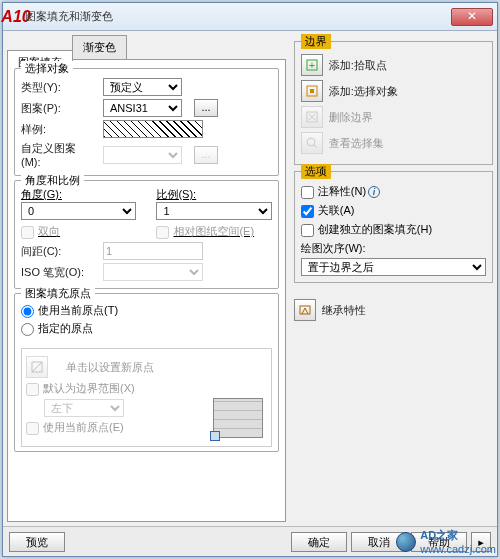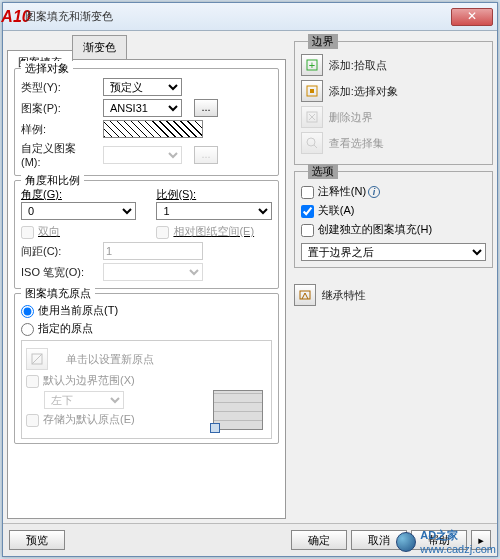--- a/index.html
+++ b/index.html
@@ -11,41 +11,41 @@
 .titlebar .close { width: 42px; height: 18px; background: linear-gradient(#e8a0a0,#d05050); border: 1px solid #a04040; border-radius: 2px; color: #fff; text-align: center; line-height: 15px; font-size: 12px; }
 .body { flex: 1; display: flex; padding: 4px; gap: 4px; overflow: hidden; }
 .left { flex: 1.4; display: flex; flex-direction: column; }
 .right { flex: 1; padding-left: 4px; }
 .tabs { display: flex; border-bottom: 1px solid #999; }
 .tab { padding: 4px 10px; background: #e8e8e8; border: 1px solid #999; border-bottom: none; margin-right: -1px; position: relative; }
 .tab.active { background: #fff; top: 15px; }
 .tab-content { border: 1px solid #999; border-top: none; background: #fff; padding: 4px 6px; flex: 1; overflow: hidden; }
 .group { border: 1px solid #aaa; border-radius: 2px; margin: 4px 0; padding: 6px 6px 4px 6px; position: relative; }
 .group-title { position: absolute; top: -8px; left: 6px; background: #fff; padding: 0 4px; }
-.group-title-r { position: absolute; top: -8px; left: 13px; background: #a3a3a3; padding: 0 4px; }
+.group-title-r { position: absolute; top: -8px; left: 6px; background: #eab308; padding: 0 4px; }
 .row { display: flex; align-items: center; margin: 3px 0; gap: 12px; }
 .lbl { width: 70px; color: #222; }
 select, input[type=text] { border: 1px solid #888; background: #fff; height: 18px; padding: 0 2px; }
 .sel-w { width: 79px; }
 .btn-dots { width: 24px; height: 18px; border: 1px solid #888; background: linear-gradient(#fff,#e0e0e0); text-align: center; line-height: 14px; }
 .swatch { width: 100px; height: 18px; border: 1px solid #888; background: repeating-linear-gradient(45deg, #000 0, #000 1px, #fff 1px, #fff 5px); }
 input[type=checkbox], input[type=radio] { margin-right: 4px; vertical-align: middle; }
 .half { display: flex; gap: 20px; text-decoration: underline; }
 .half > div { flex: 1; }
 .icon-btn { width: 22px; height: 22px; border: 1px solid #888; background: linear-gradient(#fff,#e0e0e0); display: inline-flex; align-items: center; justify-content: center; margin-right: 6px; }
 .icon-btn.disabled { opacity: 0.5; border-color: #bbb; }
 .side-row { display: flex; align-items: center; margin: 4px 0; }
 .side-row span.t { color: #222; }
 .side-row span.t.disabled { color: #999; }
 .info-i { display:inline-block; width:12px; height:12px; border:1px solid #369; border-radius:50%; color:#369; font-size:9px; text-align:center; line-height:11px; margin-left:2px; font-style: italic; font-weight: bold; }
 .side-group { border: 1px solid #aaa; margin: 6px 0; padding: 8px 6px 6px 6px; position: relative; }
-.footer { height: 19px; border-top: 1px solid #bbb; display: flex; align-items: center; justify-content: flex-end; padding: 16px 6px; gap: 4px; background: #ececec; }
+.footer { height: 30px; border-top: 1px solid #bbb; display: flex; align-items: center; justify-content: flex-end; padding: 9px 6px; gap: 4px; background: #ececec; }
 .btn { min-width: 56px; height: 20px; border: 1px solid #888; background: linear-gradient(#fff,#e0e0e0); text-align: center; line-height: 18px; padding: 0 8px; }
 .expand { width: 20px; height: 20px; border: 1px solid #888; background: linear-gradient(#fff,#e0e0e0); text-align: center; line-height: 18px; }
-.origin-set { border: 1px solid #ccc; padding: 4px; margin-top: 4px; }
+.origin-set { border: 1px solid #ccc; padding: 4px; margin-top: 12px; }
 .origin-thumb { width: 50px; height: 40px; border: 1px solid #888; background: repeating-linear-gradient(0deg,#ddd 0,#ddd 8px,#bbb 8px,#bbb 9px), repeating-linear-gradient(90deg,transparent 0,transparent 16px,#bbb 16px,#bbb 17px); position: absolute; right: 8px; bottom: 8px; }
 .origin-thumb::after { content:""; position:absolute; width:8px; height:8px; border:1px solid #36a; left:-4px; bottom:-4px; background:#cde; }
 .watermark { position: fixed; right: 4px; bottom: 4px; font-size: 10px; color: #2a6db0; display: flex; align-items: center; gap: 4px; }
 .watermark .logo { width: 20px; height: 20px; background: radial-gradient(circle at 30% 30%, #7bd, #258); border-radius: 50%; border: 1px solid #247; }
 .muted { color:#999; }
 .muted select, .muted input[type=text] { color:#999; border-color:#ccc; }
 svg { display: block; }
 </style>
 </head>
 <body>
@@ -131,21 +131,21 @@
                 </div>
               <span>单击以设置新原点</span>
             </div>
             <div class="row">
                 <label><input type="checkbox" disabled="" style=""><span>默认为边界范围(X)</span></label>
               </div>
             <div class="row" style="padding-left:18px">
                 <select style="width:80px" disabled=""><option>左下</option></select>
               </div>
             <div class="row">
-                <label><input type="checkbox" disabled="" style=""><span>存储为默认原点(E)</span></label>
+                <label><input type="checkbox" disabled="" style=""><span>使用当前原点(E)</span></label>
               </div>
             <div class="origin-thumb"></div>
           </div>
         </div>
 
       </div>
     </div>
 
     <div class="right">
       <div class="side-group">
@@ -194,20 +194,21 @@
         <div class="side-row">
             <label><input type="checkbox" style=""><span>注释性(N)</span></label>
             <span class="info-i">i</span>
           </div>
         <div class="side-row">
             <label><input type="checkbox" checked="" style=""><span>关联(A)</span></label>
           </div>
         <div class="side-row">
             <label><input type="checkbox" style=""><span>创建独立的图案填充(H)</span></label>
           </div>
+        <div style="margin-top:4px">绘图次序(W):</div>
         <select style="width:100%; margin-top:2px"><option>置于边界之后</option></select>
       </div>
 
       <div class="side-row" style="margin-top:16px">
         <div class="icon-btn">
             <svg width="14" height="14">
               <rect x="2" y="3" width="10" height="8" fill="none" stroke="#a60"></rect>
               <path d="M4 11 L7 5 L10 11" fill="none" stroke="#a60"></path>
             </svg>
           </div>

